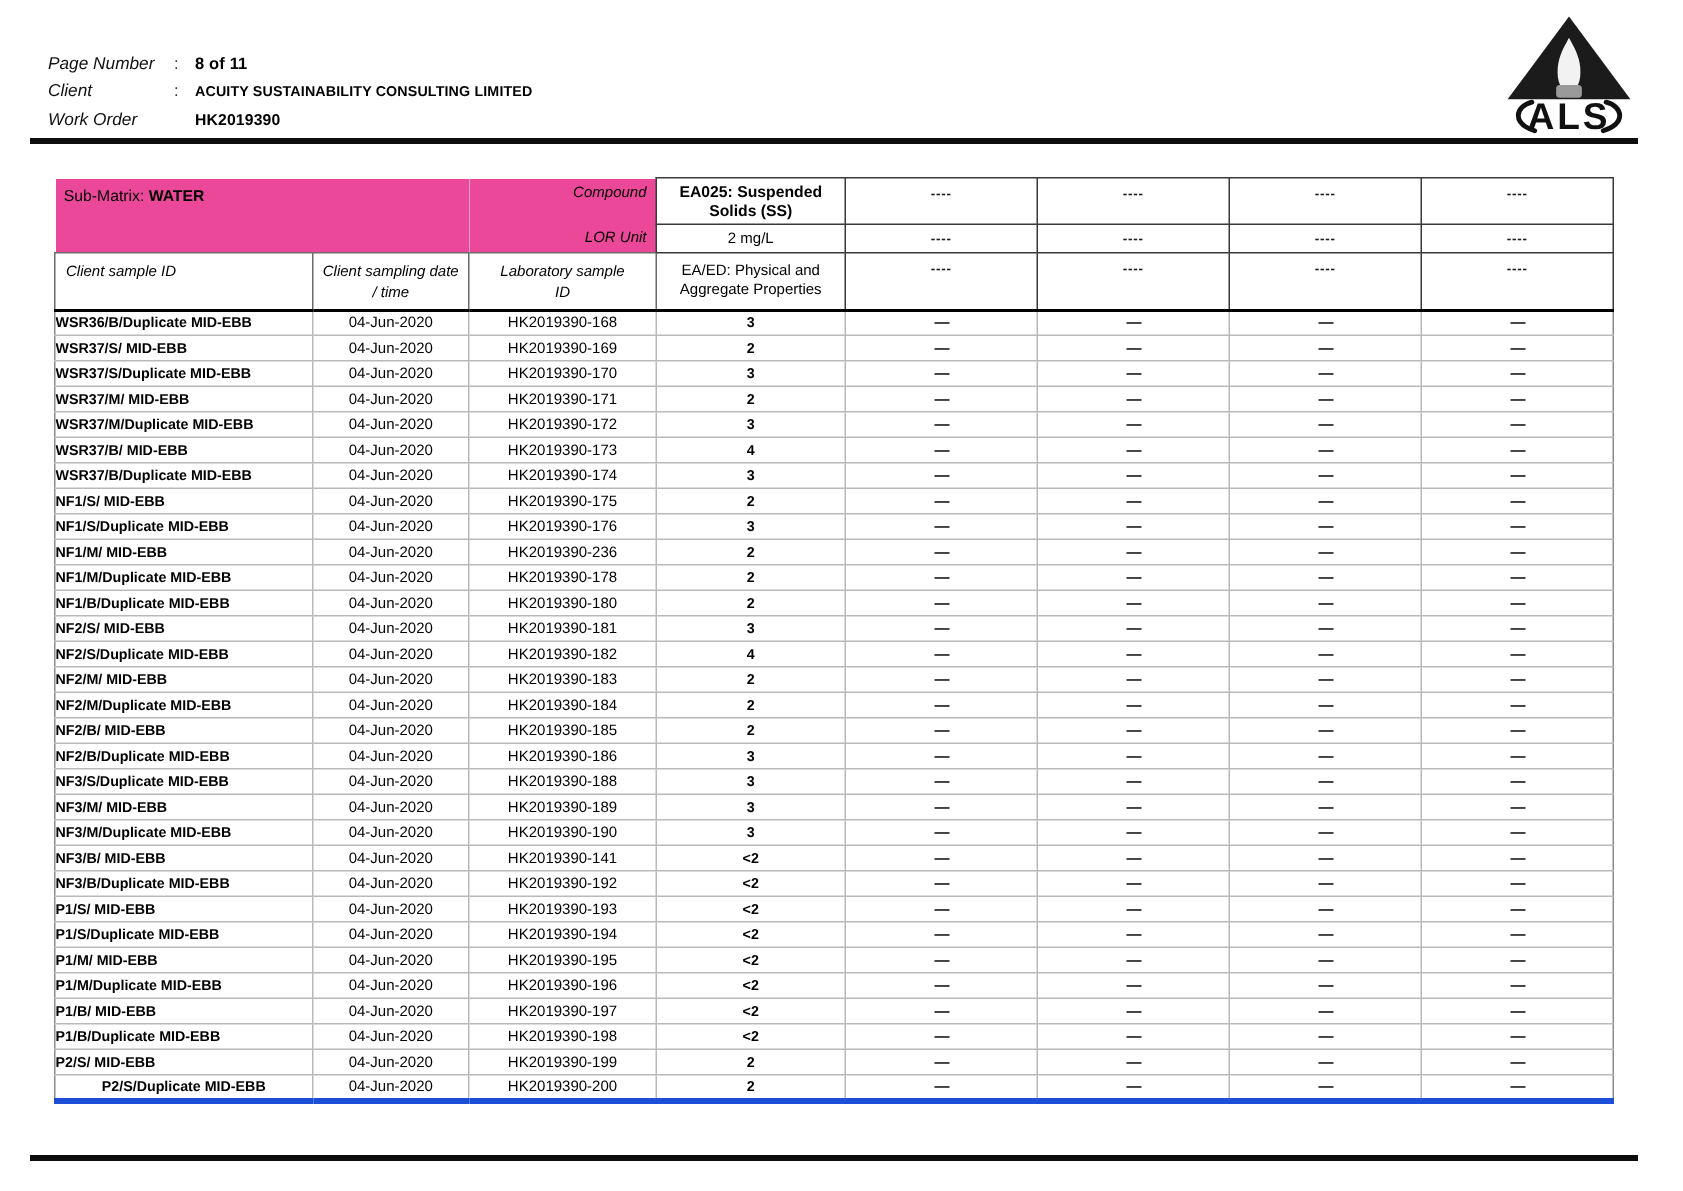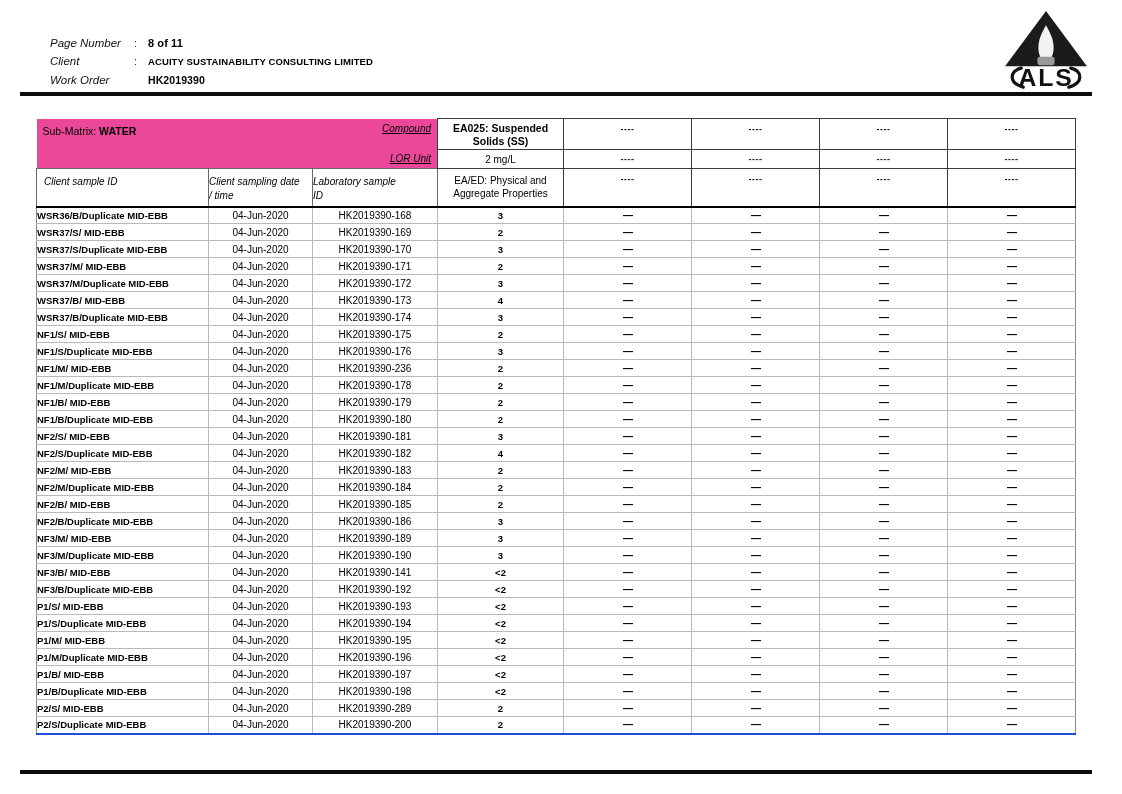--- a/index.html
+++ b/index.html
@@ -4,21 +4,21 @@
 <style>
   * { box-sizing: border-box; }
   html,body { margin:0; padding:0; }
   body {
     width:1122px; height:794px; background:#fff; color:#000;
     font-family:"Liberation Sans", sans-serif; position:relative; overflow:hidden;
   }
   .page { position:absolute; inset:0; background:#fff; }
 
   
-  .rpt-header { position:absolute; left:50px; top:36px; display:flex; flex-direction:column; gap:4px; }
+  .rpt-header { position:absolute; left:32px; top:36px; display:flex; flex-direction:column; gap:4px; }
   .hdr-row { display:flex; align-items:baseline; line-height:14px; }
   .hdr-label { font-style:italic; font-size:11.5px; width:84px; color:#111; }
   .hdr-sep { width:14px; font-size:11px; color:#333; }
   .hdr-val { font-weight:bold; font-size:11px; letter-spacing:0.1px; }
   .hdr-val.small { font-size:9.5px; }
   .hdr-val.mono-ish { font-size:10.5px; }
 
   .logo { position:absolute; left:998px; top:10px; width:96px; height:80px; }
 
   .rule { position:absolute; left:20px; width:1072px; background:#0d0d0d; }
@@ -34,45 +34,45 @@
   tr.row-a td { height:31px; }
   tr.row-b td { height:19px; }
   tr.row-c td { height:38px; }
 
   td.noborder { border:none; background:#ec4899; }
   td.boxed { border:1px solid #3a3a3a; }
   td.boxed-light { border:1px solid #6a6a6a; }
 
   .submatrix { font-size:10.5px; padding-left:6px; vertical-align:top; padding-top:6px; }
   .submatrix b { font-weight:bold; }
-  .right-lbl { font-style:italic; font-size:10px; text-align:right; padding-right:6px; vertical-align:top; padding-top:4px;text-decoration:underline; }
+  .right-lbl { font-style:italic; font-size:10px; text-align:right; padding-right:6px; vertical-align:top; padding-top:4px; }
   .right-lbl.lor { vertical-align:middle; padding-top:0; }
 
   .compound-cell { font-weight:bold; font-size:10.5px; text-align:center; line-height:13px; vertical-align:top; padding-top:3px; }
   .lor-cell { text-align:center; font-size:10px; }
   .method-cell { text-align:center; font-size:10px; line-height:13px; vertical-align:top; padding-top:5px; }
 
   .hdr-dash { text-align:center; font-weight:bold; font-size:9px; letter-spacing:0.5px; vertical-align:top; padding-top:5px; color:#1a1a1a; }
   tr.row-b .hdr-dash { vertical-align:middle; padding-top:0; }
 
   .col-hdr { font-style:italic; font-size:10px; line-height:14px; }
   .col-hdr.left { text-align:left; padding-left:7px; vertical-align:top; padding-top:6px; }
-  .col-hdr.center { vertical-align:top; padding-top:6px; }
+  .col-hdr.center { text-align:center; vertical-align:top; padding-top:6px; }
 
   tr.row-c td { border-bottom:2.5px solid #000; }
 
   
   tbody.data td { height:17px; border:1px solid #b9b9b9; }
   tbody.data td.c-id  { font-weight:bold; font-size:9.5px; padding-left:0; border-left:1px solid #8a8a8a; }
   tbody.data td.c-date { text-align:center; font-size:10px; }
   tbody.data td.c-lab { text-align:center; font-size:10px; }
   tbody.data td.c-val { text-align:center; font-weight:bold; font-size:9.5px; }
   tbody.data td.c-dash { text-align:center; font-weight:bold; font-size:10px; letter-spacing:-1px; }
   tbody.data td.c-dash:last-child { border-right:1px solid #8a8a8a; }
-  tbody.data tr:last-child td { border-bottom:2px solid #1d4ed8; }
+  tbody.data tr:last-child td { border-bottom:4px solid #1d4ed8;text-align:center; }
 </style>
 </head>
 <body>
 
 <div class="page">
 
   <div class="rpt-header">
     <div class="hdr-row">
       <span class="hdr-label">Page Number</span>
       <span class="hdr-sep">:</span>
@@ -262,30 +262,20 @@
             <td class="c-id">NF1/M/Duplicate MID-EBB</td>
             <td class="c-date">04-Jun-2020</td>
             <td class="c-lab">HK2019390-178</td>
             <td class="c-val">2</td>
             <td class="c-dash">—</td>
             <td class="c-dash">—</td>
             <td class="c-dash">—</td>
             <td class="c-dash">—</td>
           </tr>
           <tr>
-            <td class="c-id">NF1/B/ MID-EBB</td>
-            <td class="c-date">04-Jun-2020</td>
-            <td class="c-lab">HK2019390-179</td>
-            <td class="c-val">2</td>
-            <td class="c-dash">—</td>
-            <td class="c-dash">—</td>
-            <td class="c-dash">—</td>
-            <td class="c-dash">—</td>
-          </tr>
-          <tr>
             <td class="c-id">NF1/B/Duplicate MID-EBB</td>
             <td class="c-date">04-Jun-2020</td>
             <td class="c-lab">HK2019390-180</td>
             <td class="c-val">2</td>
             <td class="c-dash">—</td>
             <td class="c-dash">—</td>
             <td class="c-dash">—</td>
             <td class="c-dash">—</td>
           </tr>
           <tr>
@@ -342,20 +332,30 @@
             <td class="c-id">NF2/B/Duplicate MID-EBB</td>
             <td class="c-date">04-Jun-2020</td>
             <td class="c-lab">HK2019390-186</td>
             <td class="c-val">3</td>
             <td class="c-dash">—</td>
             <td class="c-dash">—</td>
             <td class="c-dash">—</td>
             <td class="c-dash">—</td>
           </tr>
           <tr>
+            <td class="c-id">NF3/S/Duplicate MID-EBB</td>
+            <td class="c-date">04-Jun-2020</td>
+            <td class="c-lab">HK2019390-188</td>
+            <td class="c-val">3</td>
+            <td class="c-dash">—</td>
+            <td class="c-dash">—</td>
+            <td class="c-dash">—</td>
+            <td class="c-dash">—</td>
+          </tr>
+          <tr>
             <td class="c-id">NF3/M/ MID-EBB</td>
             <td class="c-date">04-Jun-2020</td>
             <td class="c-lab">HK2019390-189</td>
             <td class="c-val">3</td>
             <td class="c-dash">—</td>
             <td class="c-dash">—</td>
             <td class="c-dash">—</td>
             <td class="c-dash">—</td>
           </tr>
           <tr>
@@ -444,21 +444,21 @@
             <td class="c-lab">HK2019390-198</td>
             <td class="c-val">&lt;2</td>
             <td class="c-dash">—</td>
             <td class="c-dash">—</td>
             <td class="c-dash">—</td>
             <td class="c-dash">—</td>
           </tr>
           <tr>
             <td class="c-id">P2/S/ MID-EBB</td>
             <td class="c-date">04-Jun-2020</td>
-            <td class="c-lab">HK2019390-289</td>
+            <td class="c-lab">HK2019390-199</td>
             <td class="c-val">2</td>
             <td class="c-dash">—</td>
             <td class="c-dash">—</td>
             <td class="c-dash">—</td>
             <td class="c-dash">—</td>
           </tr>
           <tr>
             <td class="c-id">P2/S/Duplicate MID-EBB</td>
             <td class="c-date">04-Jun-2020</td>
             <td class="c-lab">HK2019390-200</td>

